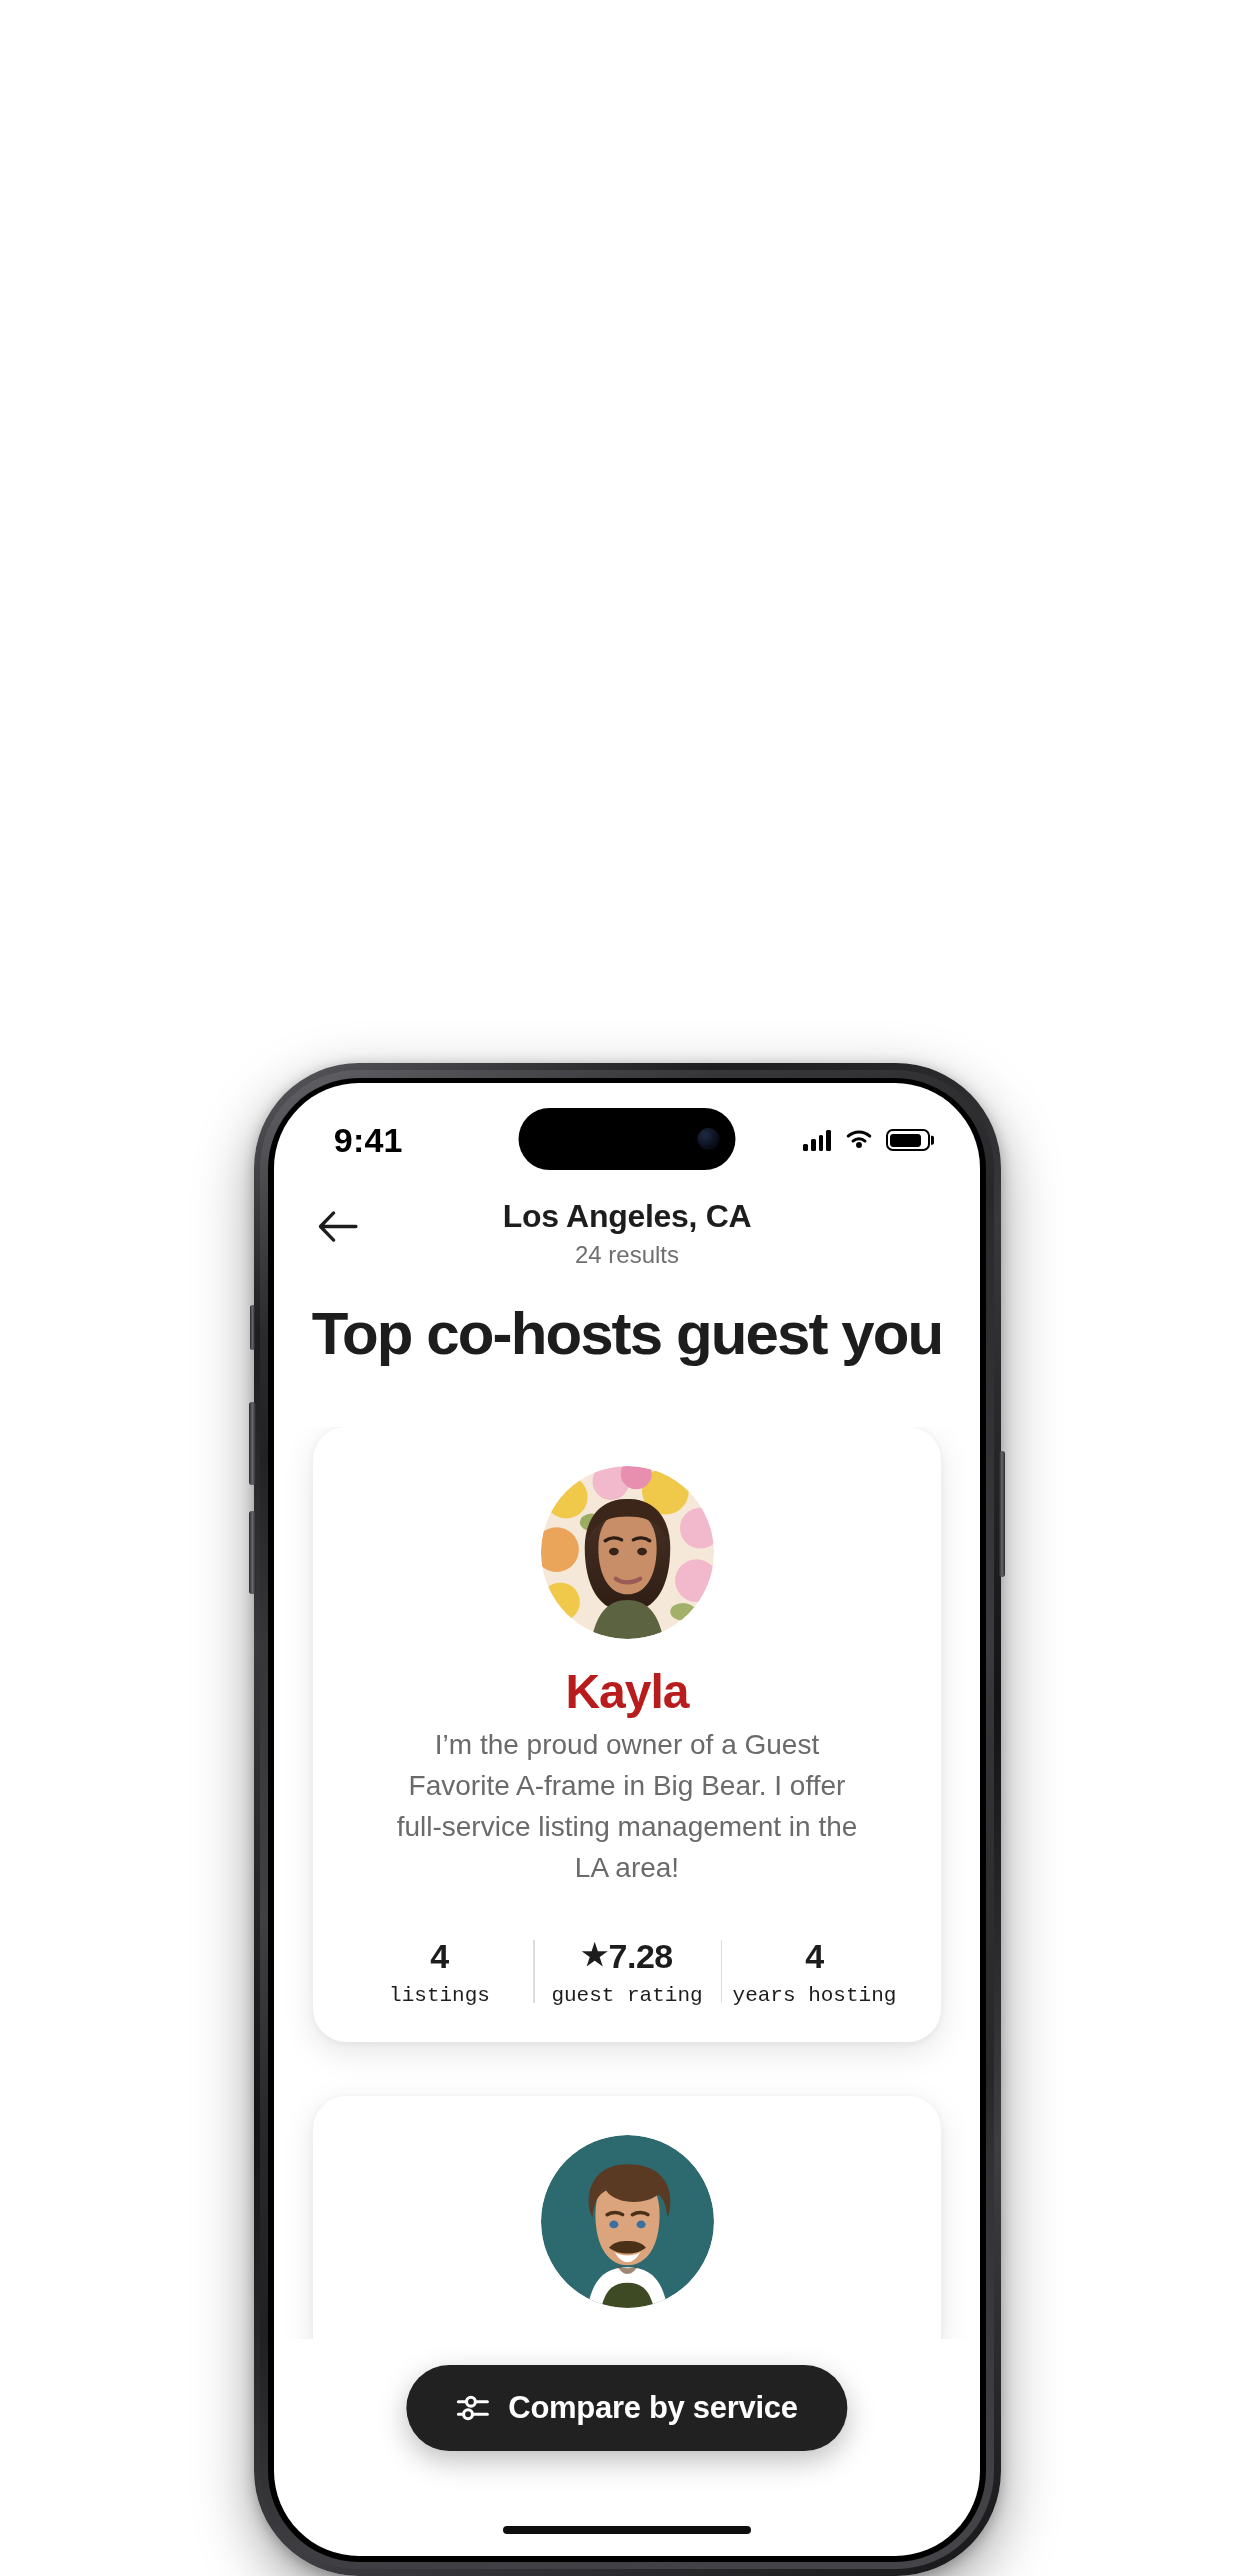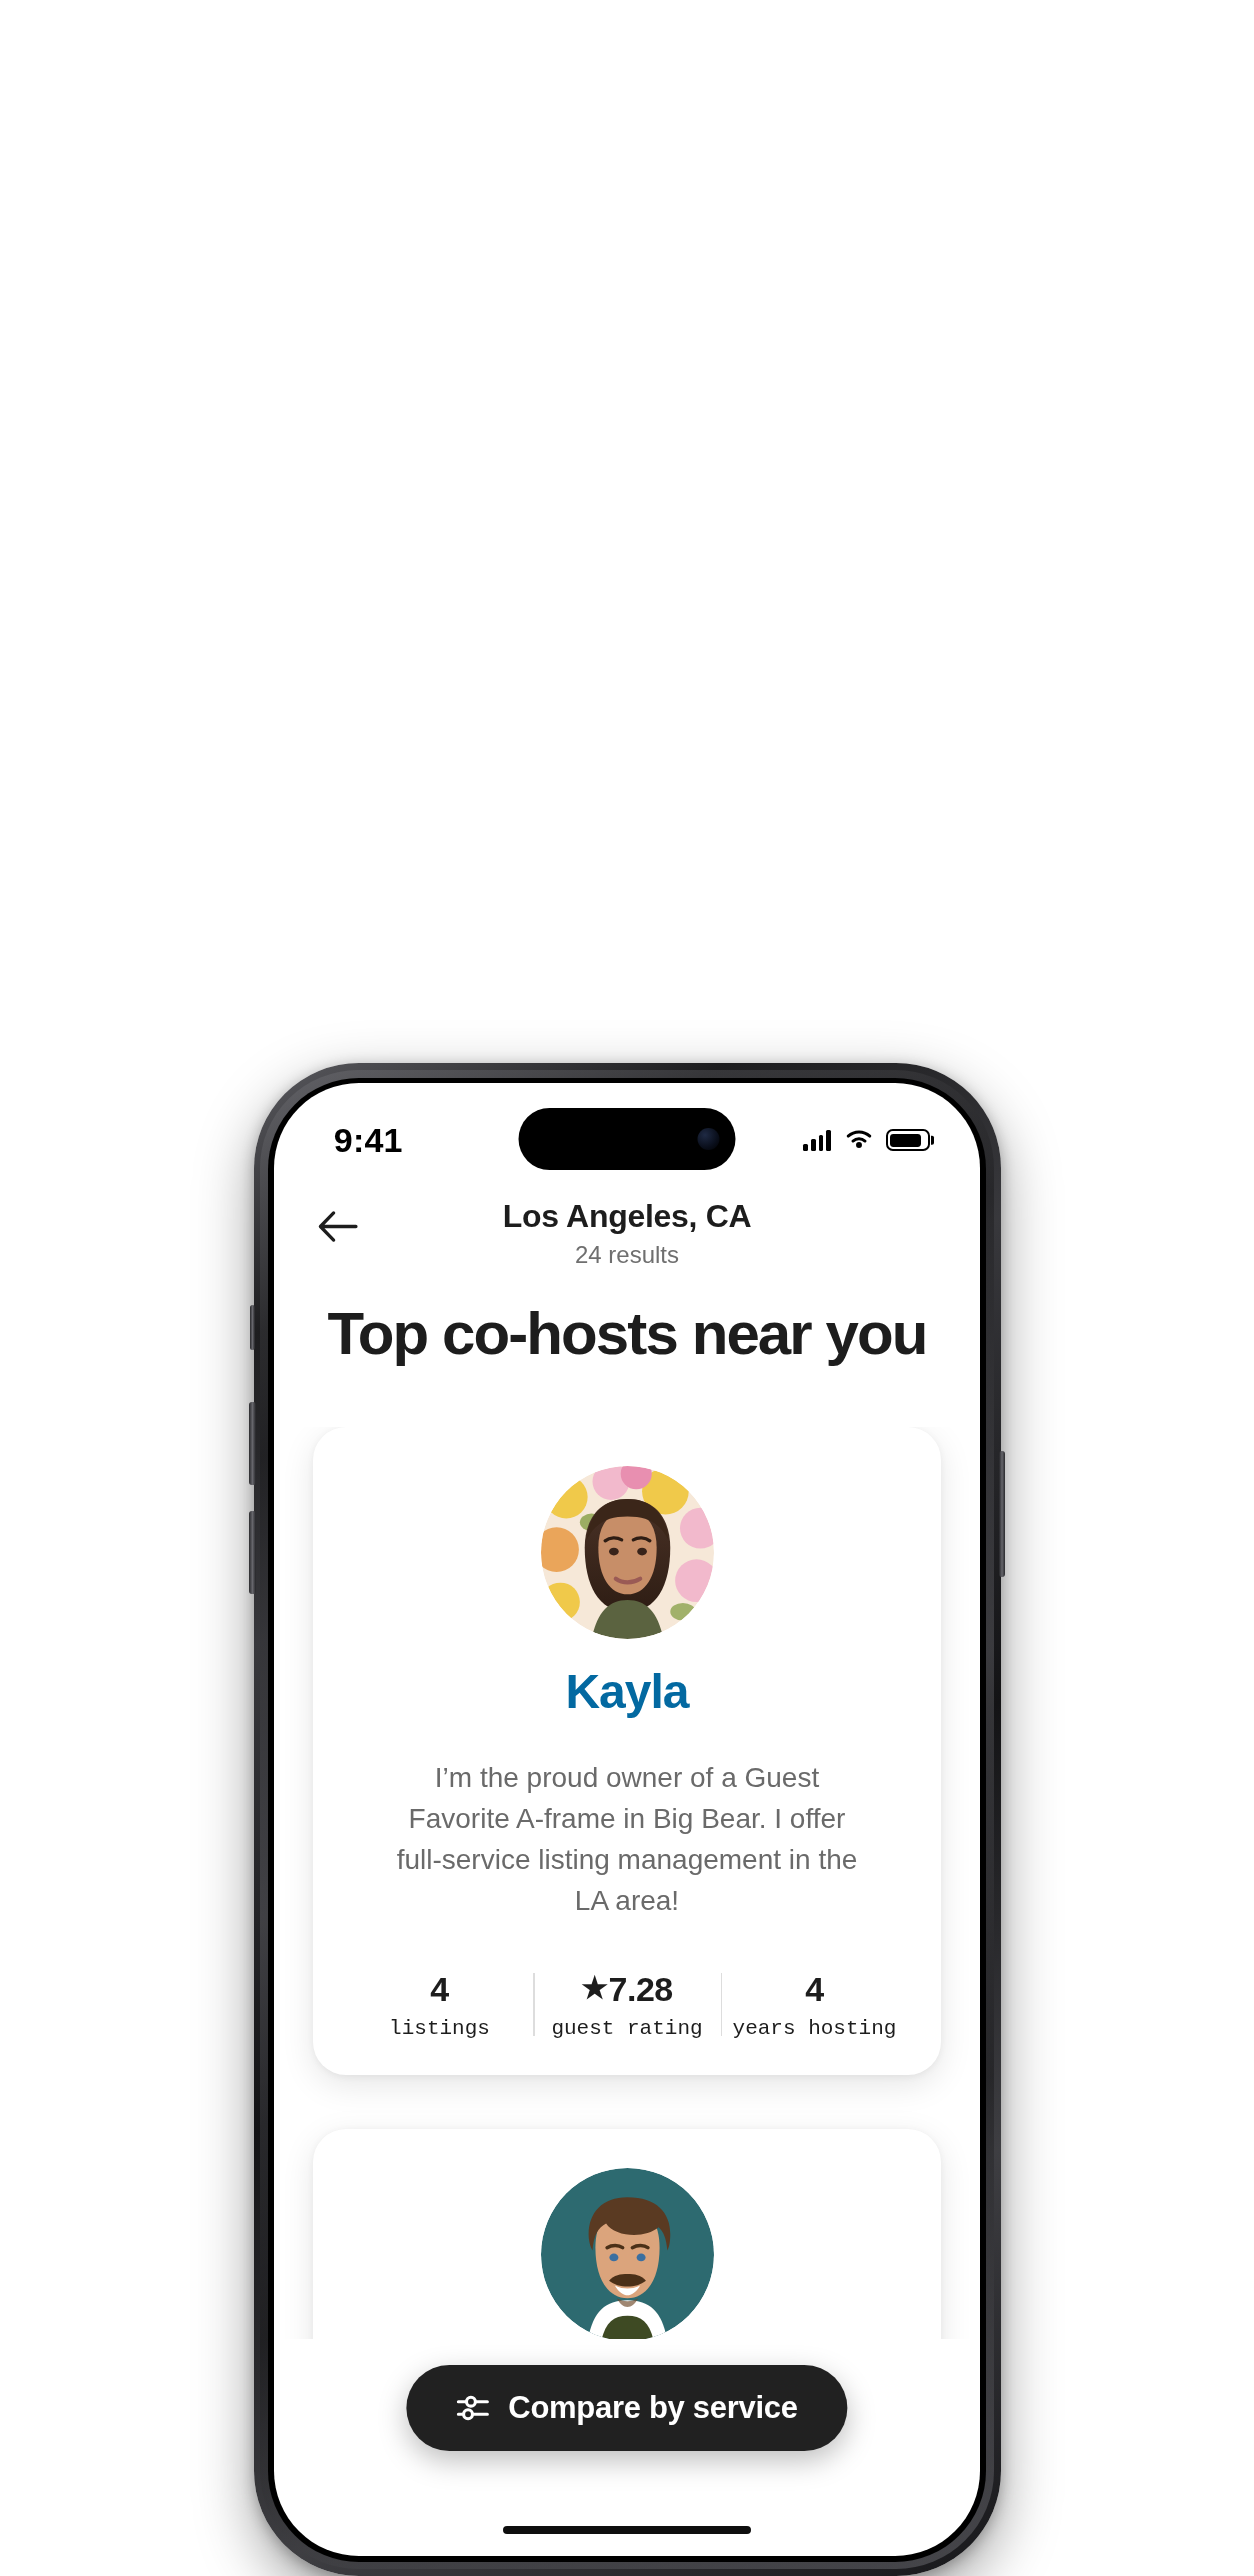--- a/index.html
+++ b/index.html
@@ -145,22 +145,22 @@
     padding: 39px 33px 35px 33px;
     text-align: center;
     margin-bottom: 54px;
   }
   .avatar {
     width: 173px; height: 173px; border-radius: 50%;
     margin: 0 auto 25px auto;
     overflow: hidden; position: relative;
   }
   .host-name {
-    font-size: 48px; font-weight: 700; color: #0369a1;
-    letter-spacing: -1px; margin-bottom: 39px;
+    font-size: 48px; font-weight: 700; color: #b91c1c;
+    letter-spacing: -1px; margin-bottom: 6px;
   }
   .host-bio {
     font-size: 28px; line-height: 1.46; color: #6a6a6a;
     max-width: 466px; margin: 0 auto;
   }
   .stats {
     display: flex; align-items: stretch; justify-content: space-between;
     margin-top: 48px;
   }
   .stat { flex: 1; padding: 0 5.8px; position: relative; }
@@ -245,21 +245,21 @@
             <svg width="41" height="33" viewBox="0 0 42 34">
               <path d="M17 3 L3.4 17 L17 31 M3.8 17 H40" stroke="#1d1d1d" stroke-width="3.4" fill="none" stroke-linecap="round" stroke-linejoin="round"></path>
             </svg>
           </div>
           <div class="header-center">
             <div class="header-title">Los Angeles, CA</div>
             <div class="header-sub">24 results</div>
           </div>
         </div>
 
-        <h1 class="page-title">Top co-hosts near you</h1>
+        <h1 class="page-title">Top co-hosts guest you</h1>
 
         <div class="scroll">
 
           <div class="card">
             <div class="avatar">
               <svg width="173" height="173" viewBox="0 0 178 178">
                 <defs>
                   <clipPath id="c1">
                       <circle cx="89" cy="89" r="89"></circle>
                     </clipPath>

